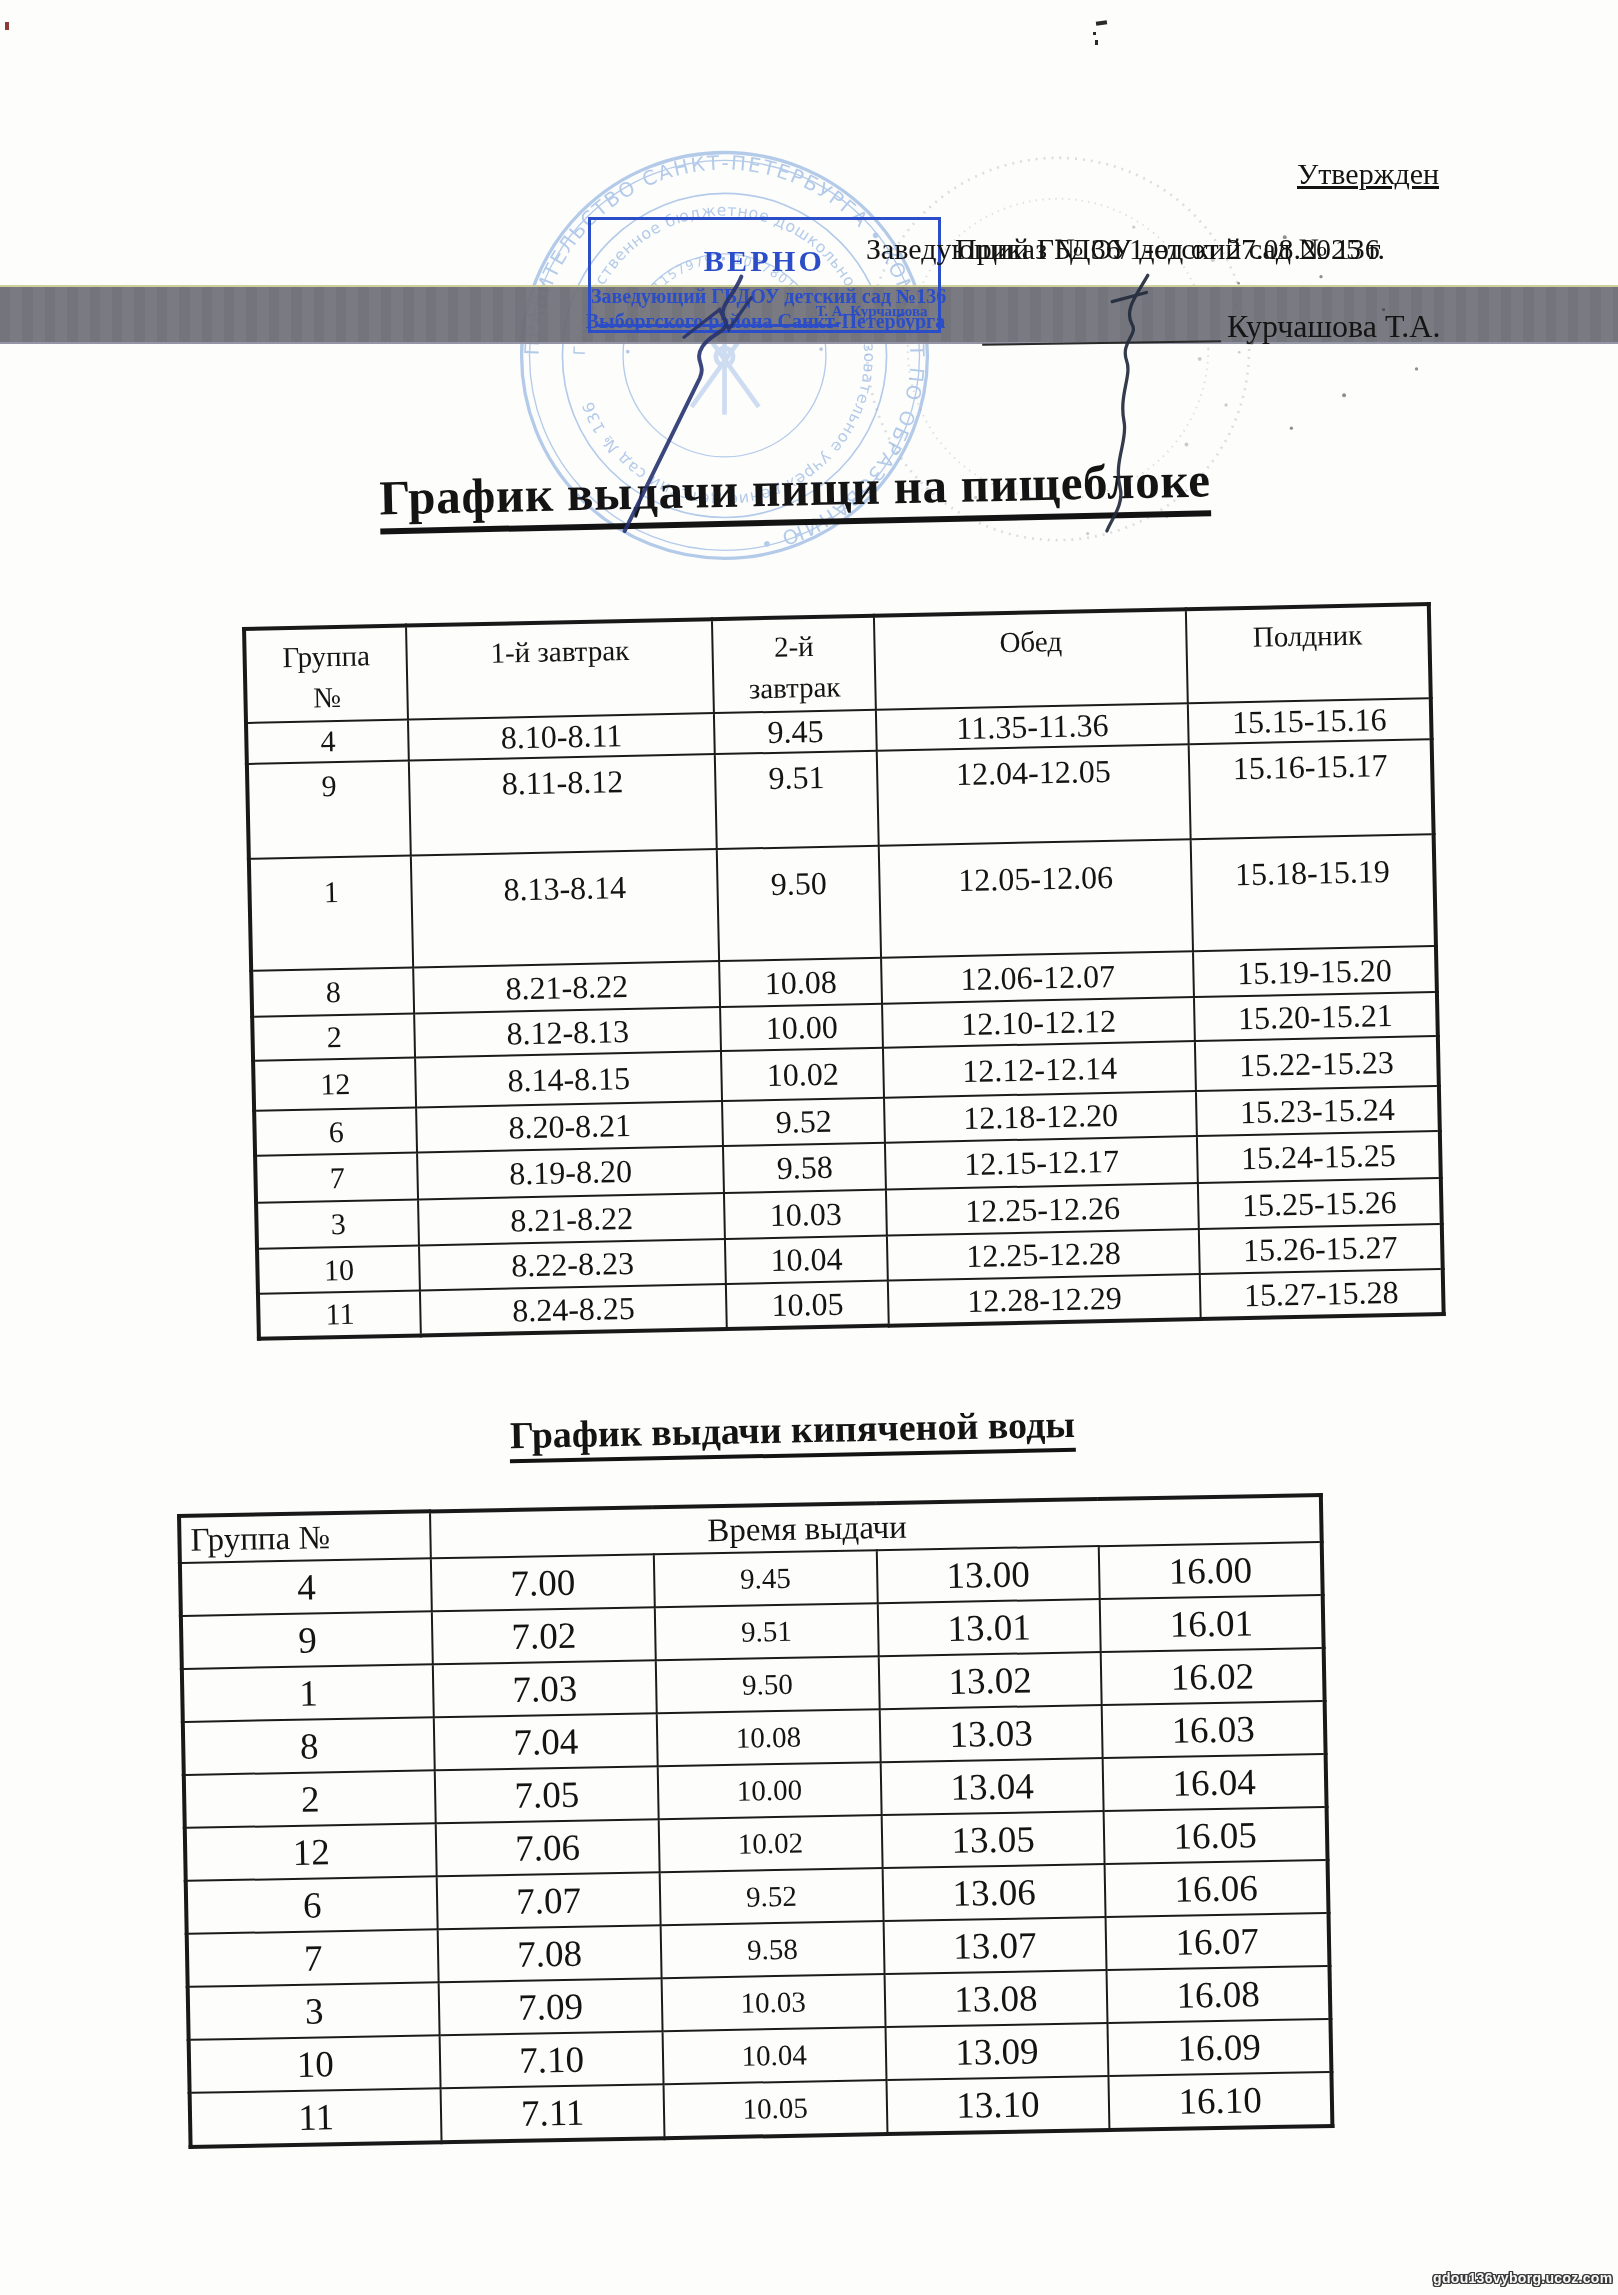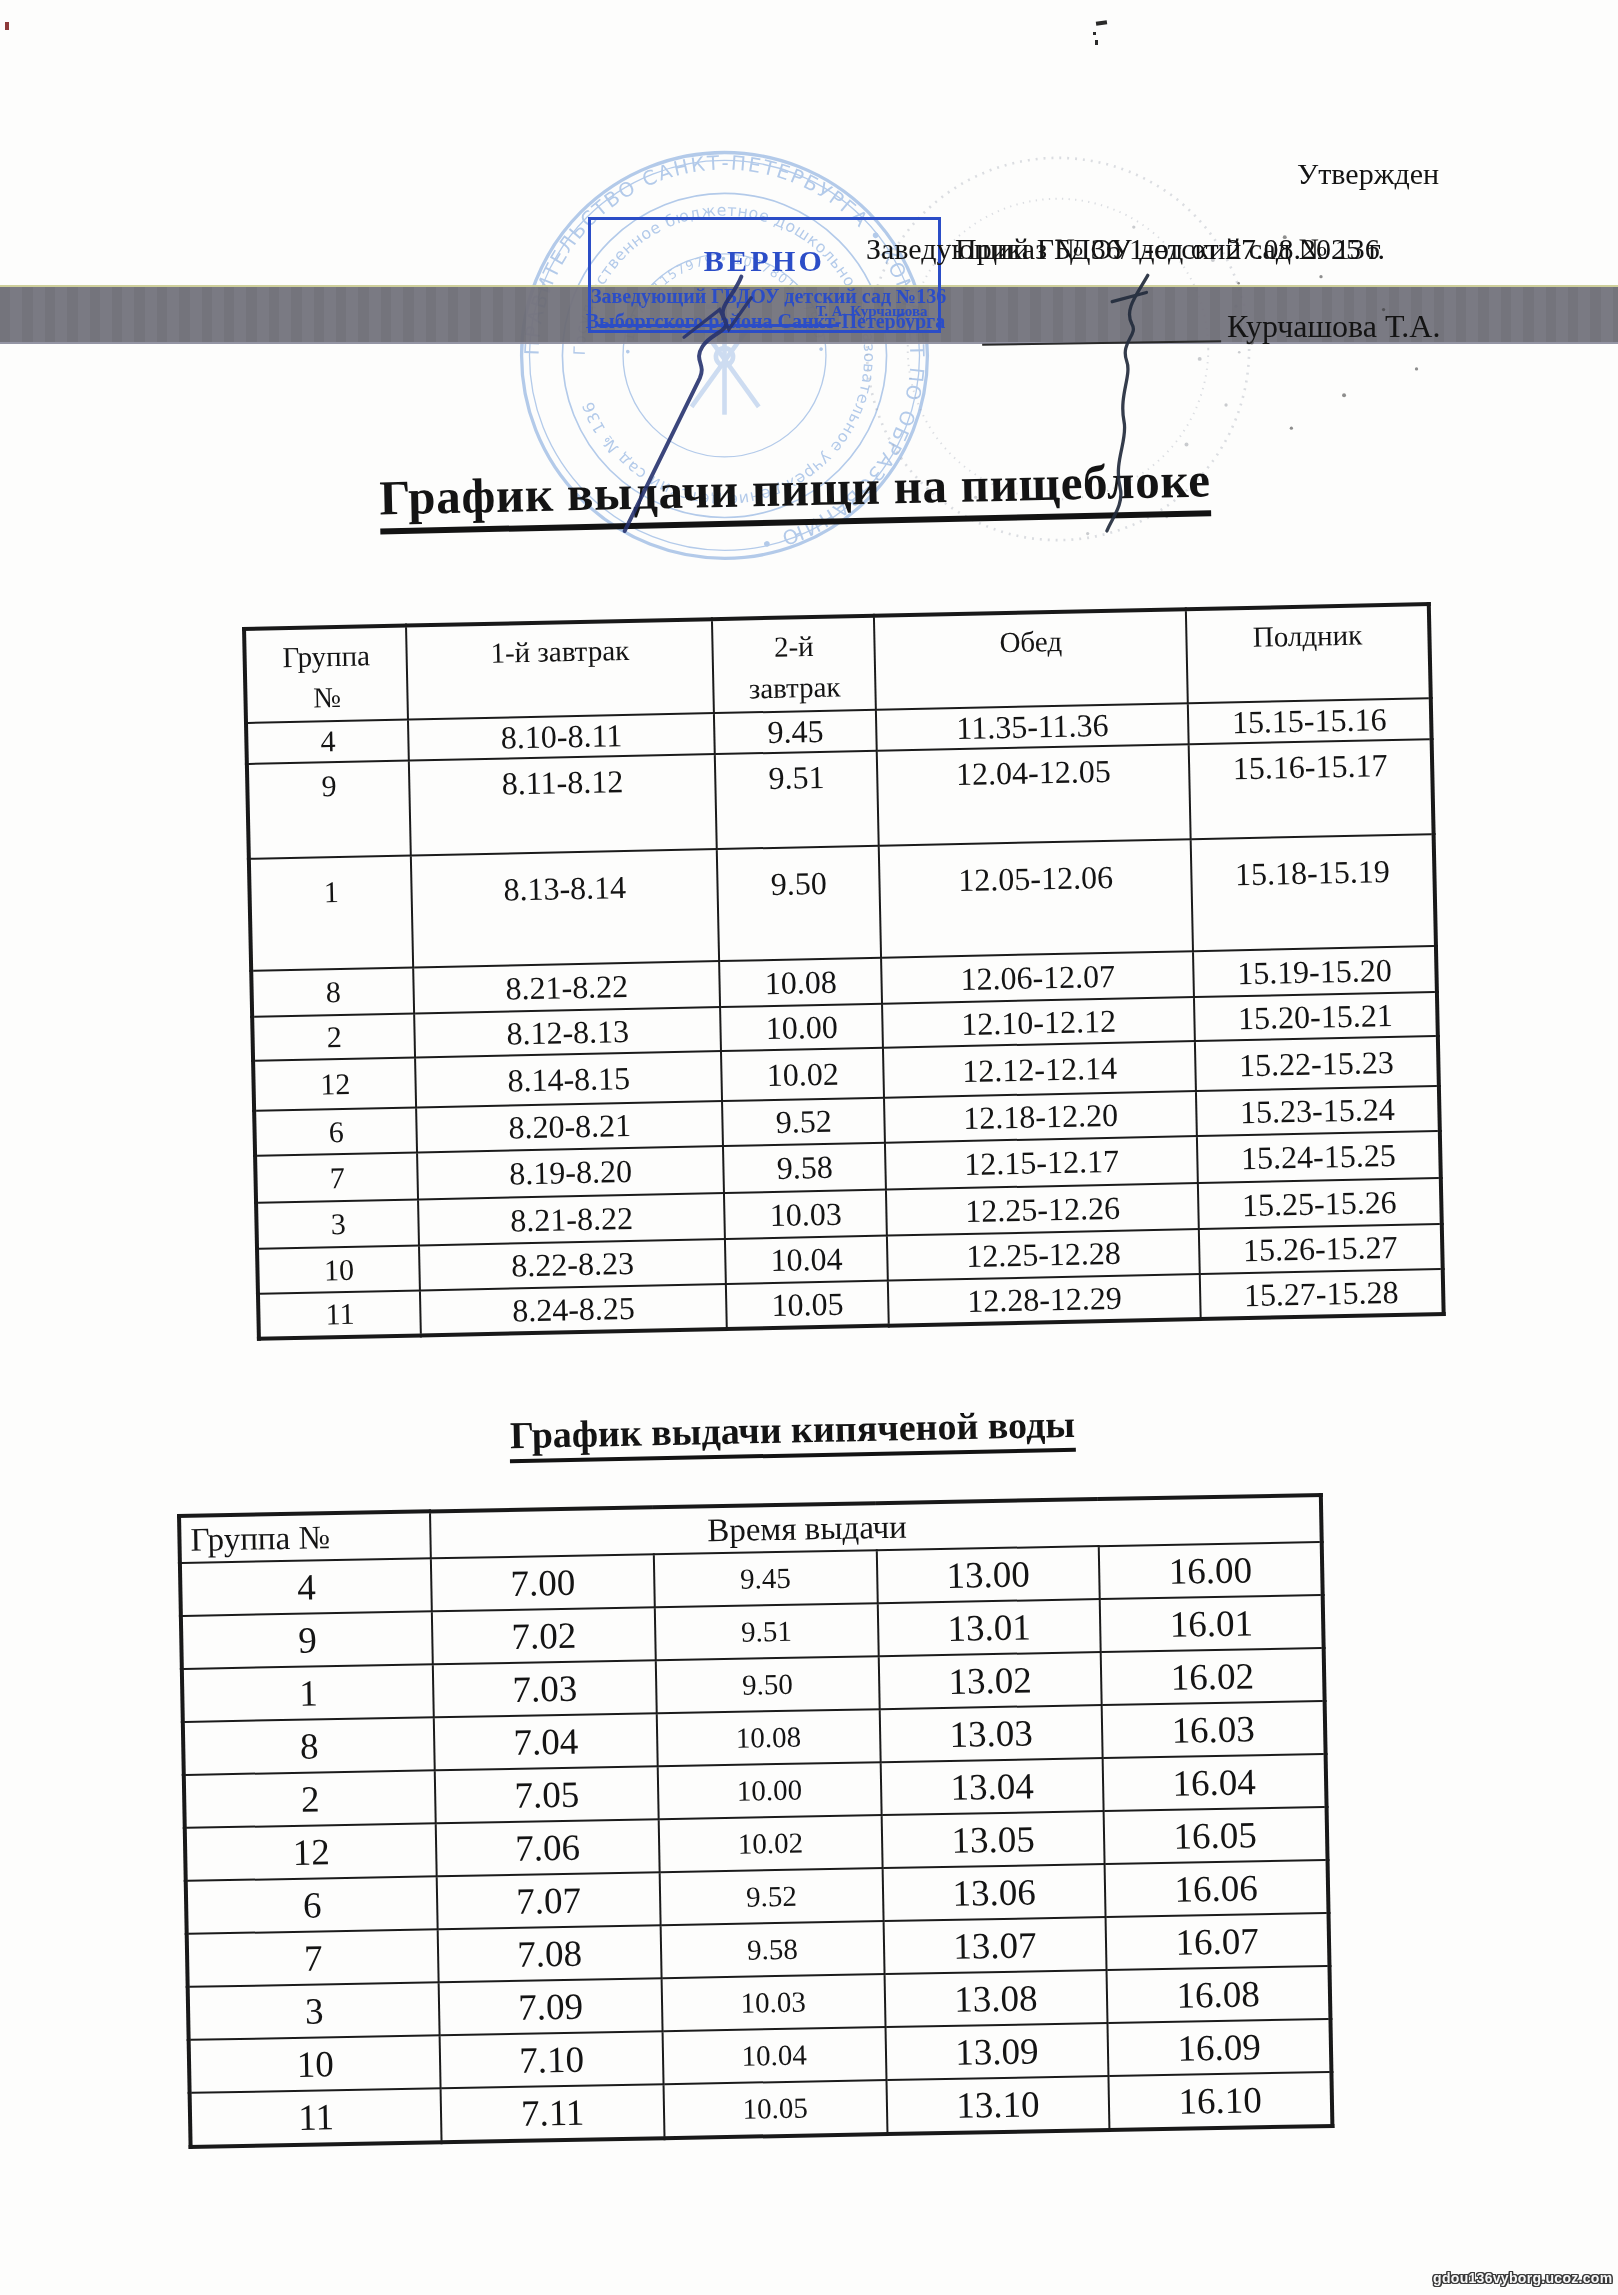--- a/index.html
+++ b/index.html
@@ -21,21 +21,21 @@
     position:absolute; left:588px; top:217px; width:353px; height:116px; z-index:3;
     border:3.3px solid #2b4dc7; color:#2b4dc7; box-sizing:border-box;
   }
   .stamp-verno{ text-align:center; margin-top:24px; font-size:30px; font-weight:bold; letter-spacing:3.3px;}
   .stamp-l1{ text-align:center; margin-top:6.6px; font-size:20px; font-weight:600; white-space:nowrap;}
   .stamp-l2{ margin-top:2.6px; margin-left:-5.3px; font-size:20px; font-weight:600; white-space:nowrap;}
   .stamp-name{ position:absolute; right:10.5px; top:83px; font-size:15px; font-weight:600; white-space:nowrap;}
   .stamp-underline{ position:absolute; left:6.6px; top:104px; width:241px; border-top:3.3px solid #2b4dc7;}
   
   .appr{position:absolute; z-index:4; font-size:30px; white-space:nowrap;}
-  .appr1{left:1297px; top:157px;}
+  .appr1{left:1297px; top:157px;text-decoration:underline;}
   .appr2{left:866px; top:192px;margin-top:40px;}
   .appr3{left:955px; top:232px;}
   .sig-line{position:absolute; left:982px; top:320px; width:239px; height:22.4px; z-index:4;
     border-bottom:2.6px solid #2a2a2a; transform:rotate(-0.8deg);}
   .sig-name{position:absolute; left:1227px; top:308px; z-index:4; font-size:32px; white-space:nowrap;}
   .sig-svg{position:absolute; left:0; top:0; z-index:5; pointer-events:none;}
   
   .title-main{
     position:absolute; left:262px; top:472px; width:1065px; z-index:4;
     font-size:49px; font-weight:bold; text-align:center; letter-spacing:0.7px;

